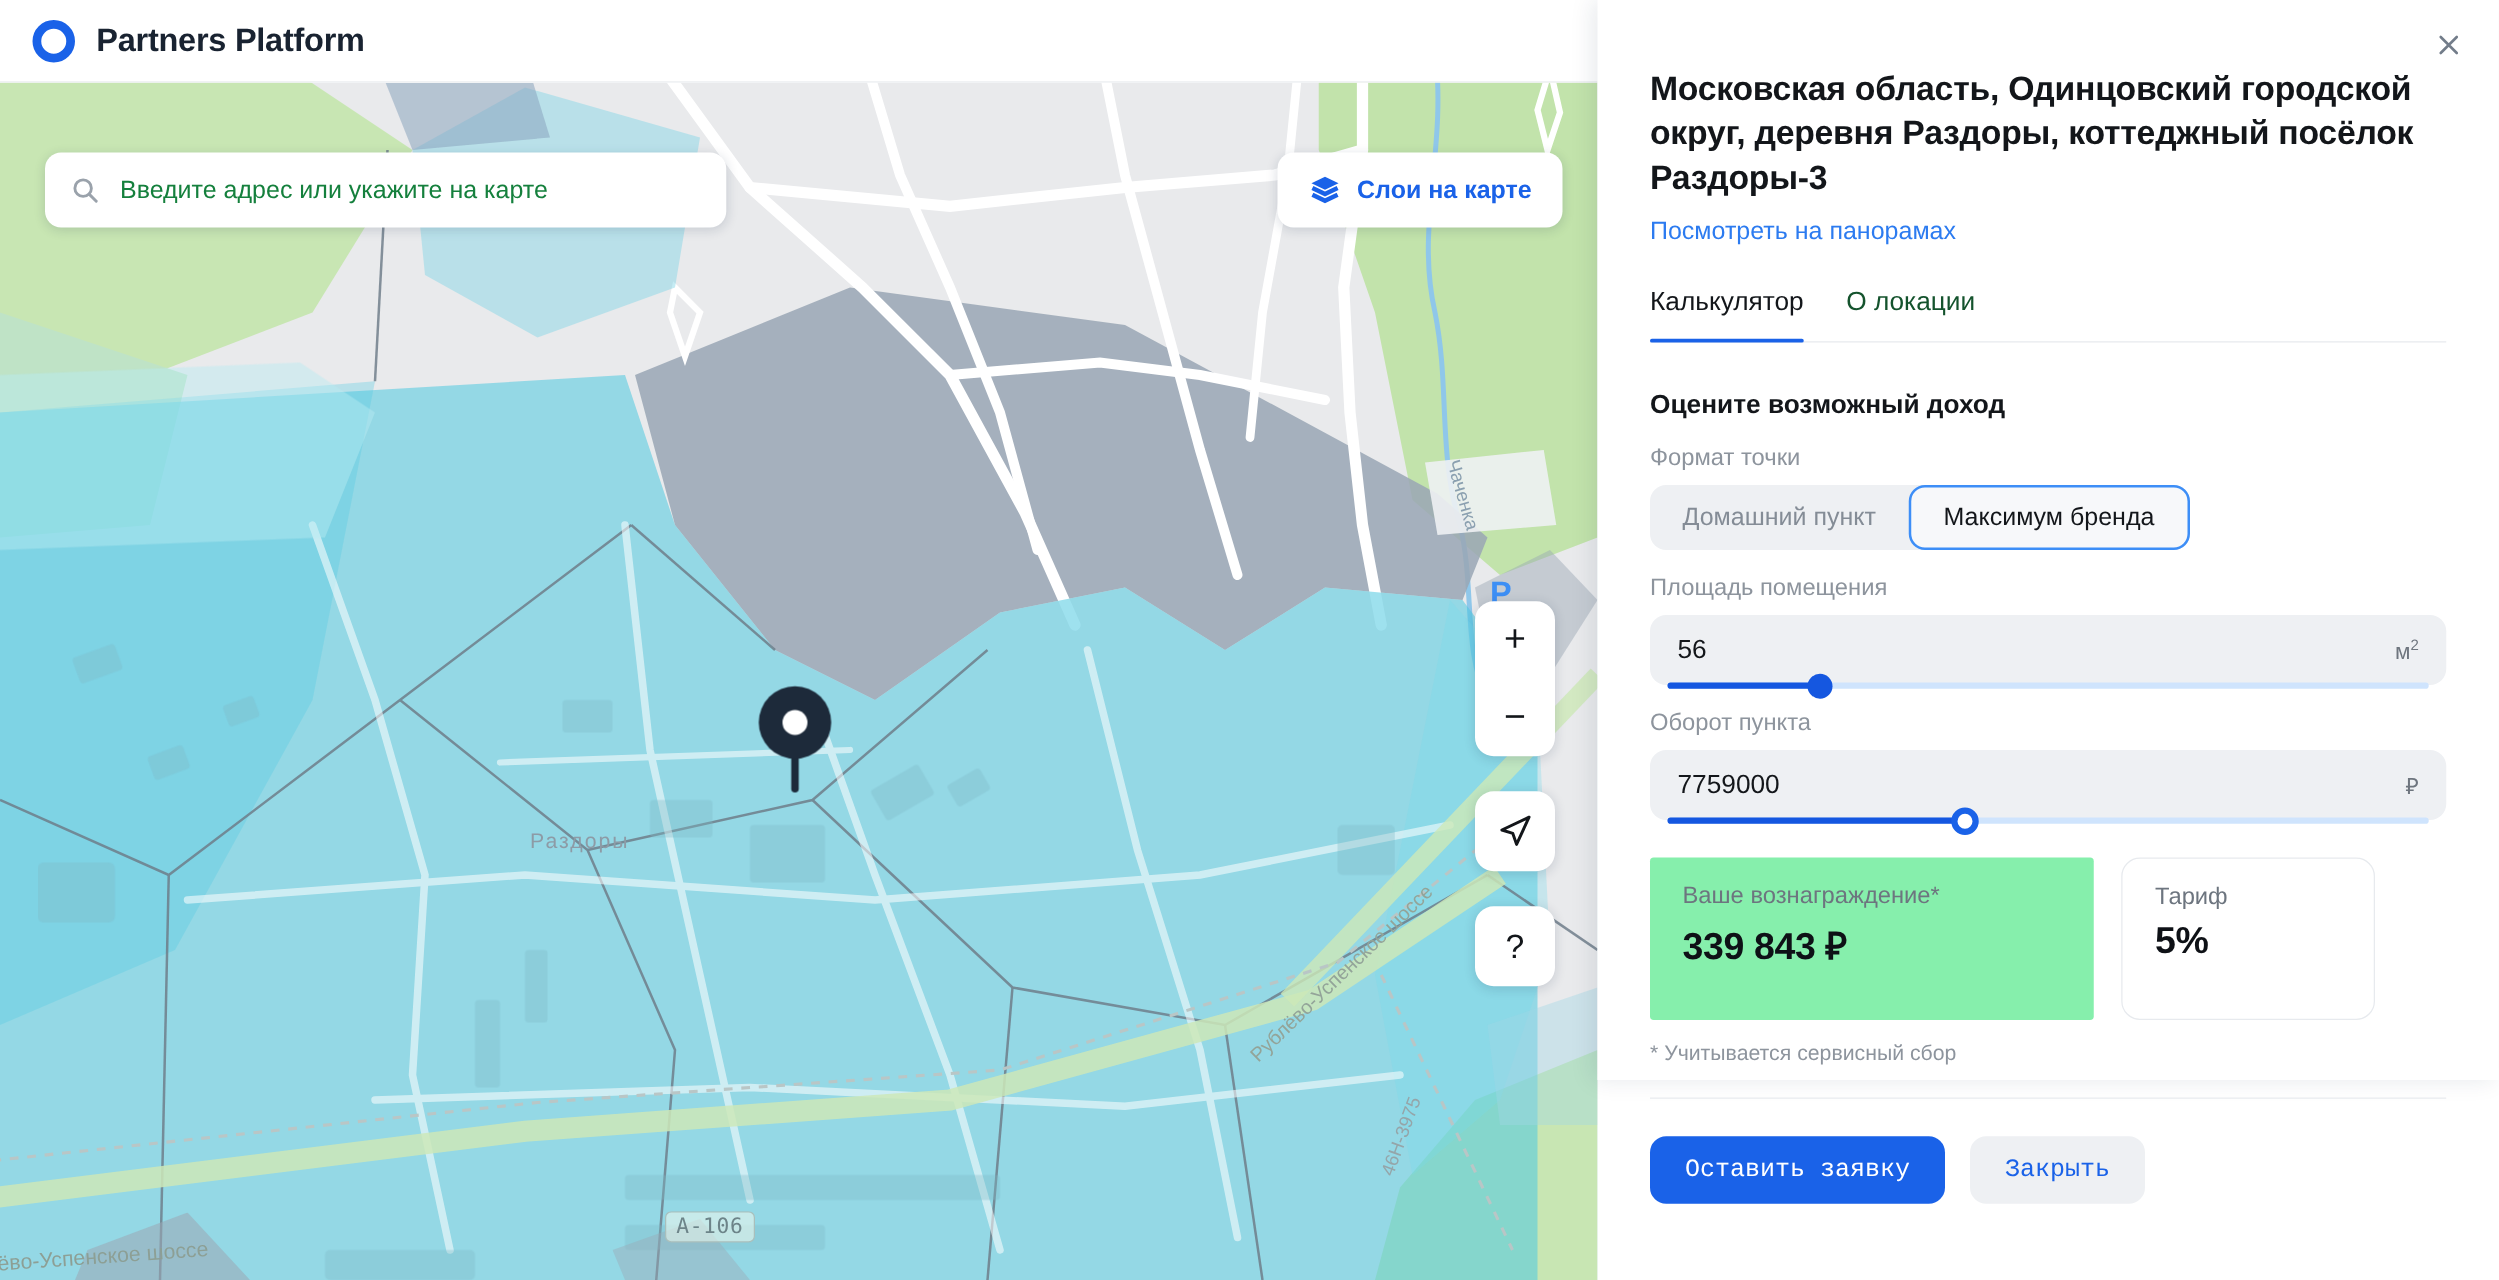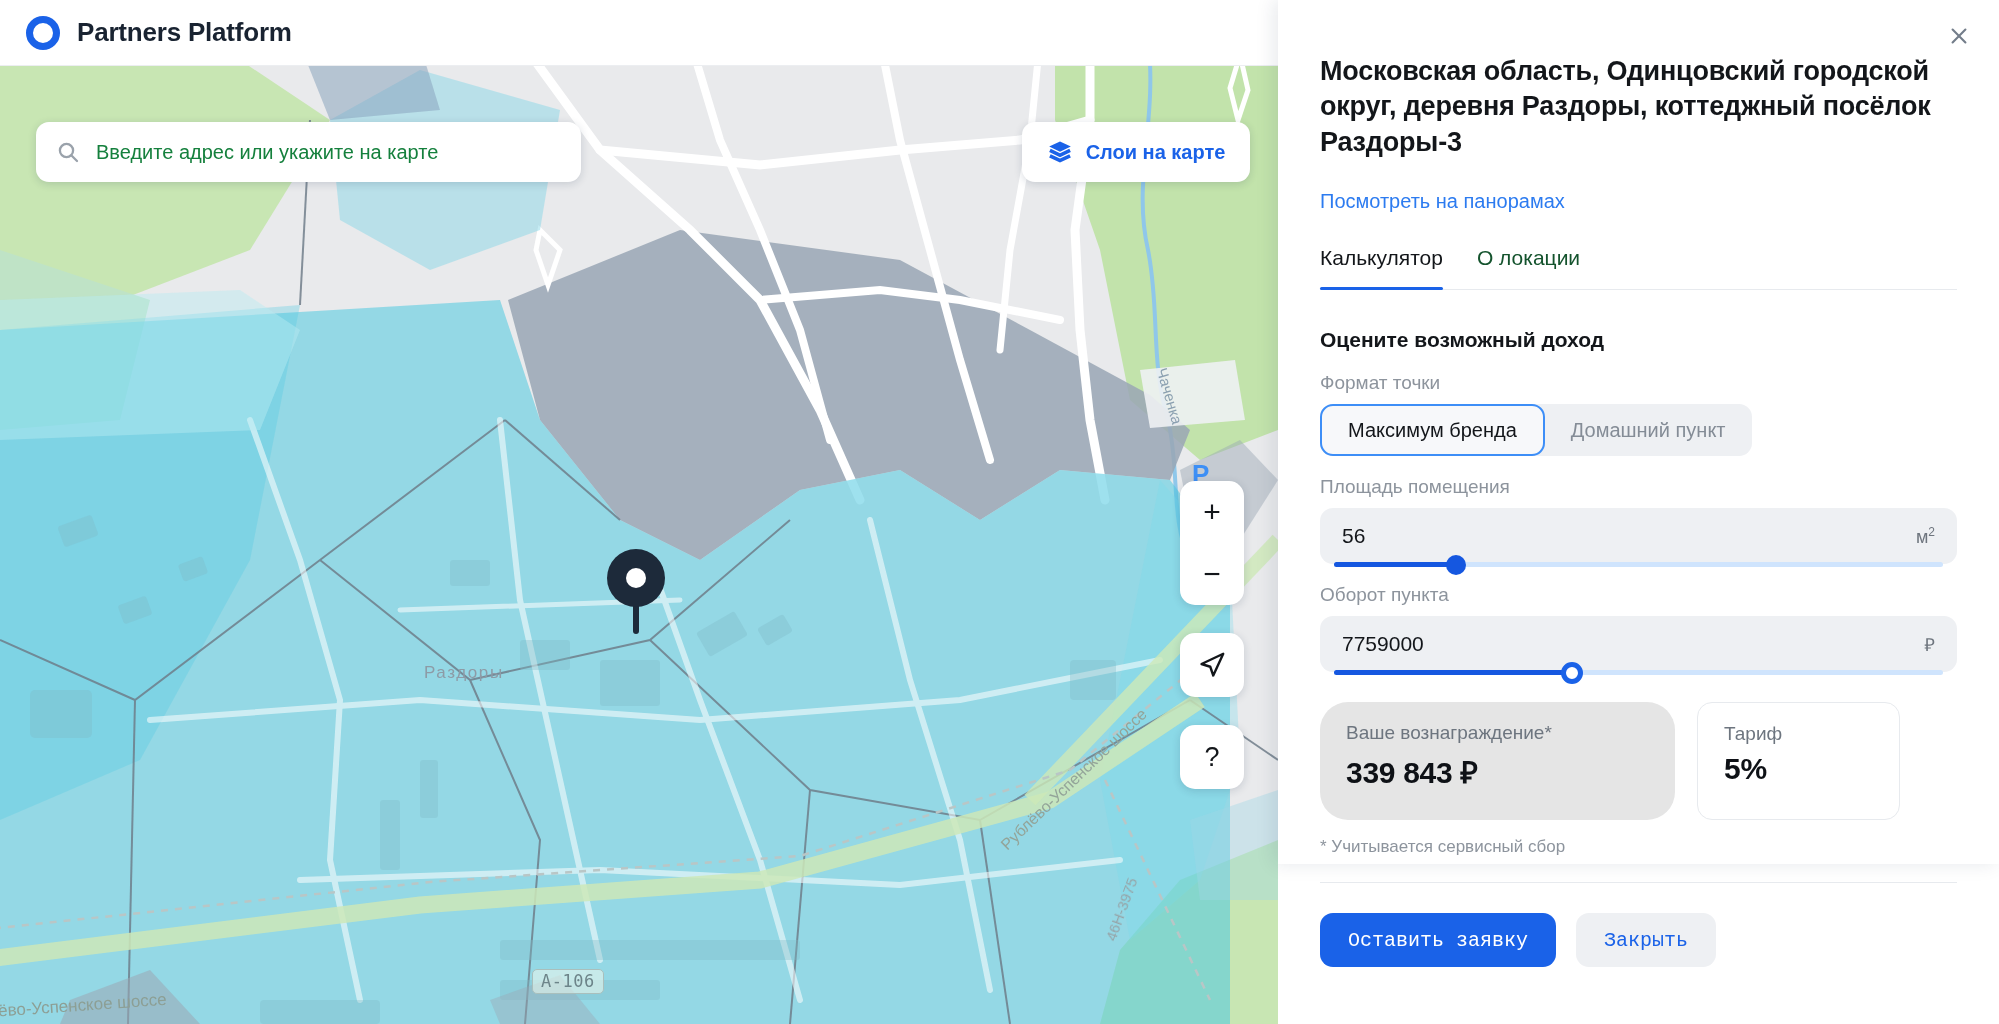--- a/index.html
+++ b/index.html
@@ -146,21 +146,21 @@
     cursor: pointer; color: #737d8a;
   }
   .panel-body { padding: 54px 42px 0 42px; flex: 1; position: relative; }
 
   .panel-title {
     font-size: 27px; font-weight: 700; color: #13161a;
     line-height: 1.31; letter-spacing: -0.2px;
     max-width: 640px;
   }
   .panorama-link {
-    display: inline-block; margin-top: 30px;
+    display: inline-block; margin-top: 14px;
     font-size: 20px; color: #2c7bf0; cursor: pointer; text-align: right;
   }
 
   
   .tabs {
     margin-top: 33px; display: flex; gap: 34px;
     border-bottom: 1px solid #e7eaee;
     position: relative;
   }
   .tab {
@@ -216,22 +216,22 @@
   .sthumb {
     position: absolute; top: 50%; transform: translate(-50%,-50%);
     width: 20px; height: 20px; border-radius: 50%;
     background: #1557e0; cursor: pointer;
   }
   .sthumb.hollow { background: #ffffff; border: 5px solid #1a62e8; width: 22px; height: 22px; }
 
   
   .cards { display: flex; gap: 22px; margin-top: 30px; }
   .card-reward {
-    background: #e5e5e5; border-radius: 28px;
-    padding: 20px 26px 28px; width: 355px;
+    background: #86efac; border-radius: 3px;
+    padding: 20px 26px 40px; width: 355px;
   }
   .card-tariff {
     background: #ffffff; border: 1px solid #e7eaee; border-radius: 15px;
     padding: 20px 26px 26px; width: 203px;
   }
   .card-cap { font-size: 19px; color: #6d757f; }
   .card-val { margin-top: 7px; font-size: 30px; font-weight: 700; color: #0e1116; letter-spacing: -0.3px; }
   .footnote { margin-top: 17px; font-size: 17px; color: #8d949d; }
 
   .panel-divider { margin-top: 25px; height: 1px; background: #e7eaee; }
@@ -420,22 +420,22 @@
       <div class="tabs">
         <div class="tab active">Калькулятор</div>
         <div class="tab">О локации</div>
       </div>
 
       <div class="sect-title">Оцените возможный доход</div>
 
       
       <div class="field-label">Формат точки</div>
       <div class="segmented">
+        <div class="seg">Домашний пункт</div>
         <div class="seg active">Максимум бренда</div>
-        <div class="seg">Домашний пункт</div>
       </div>
 
       
       <div class="field-label">Площадь помещения</div>
       <div class="sfield">
         <div class="sfield-box">
           <span class="sfield-val">56</span>
           <span class="sfield-unit"><span>м</span><sup>2</sup></span>
         </div>
         <div class="srail">

